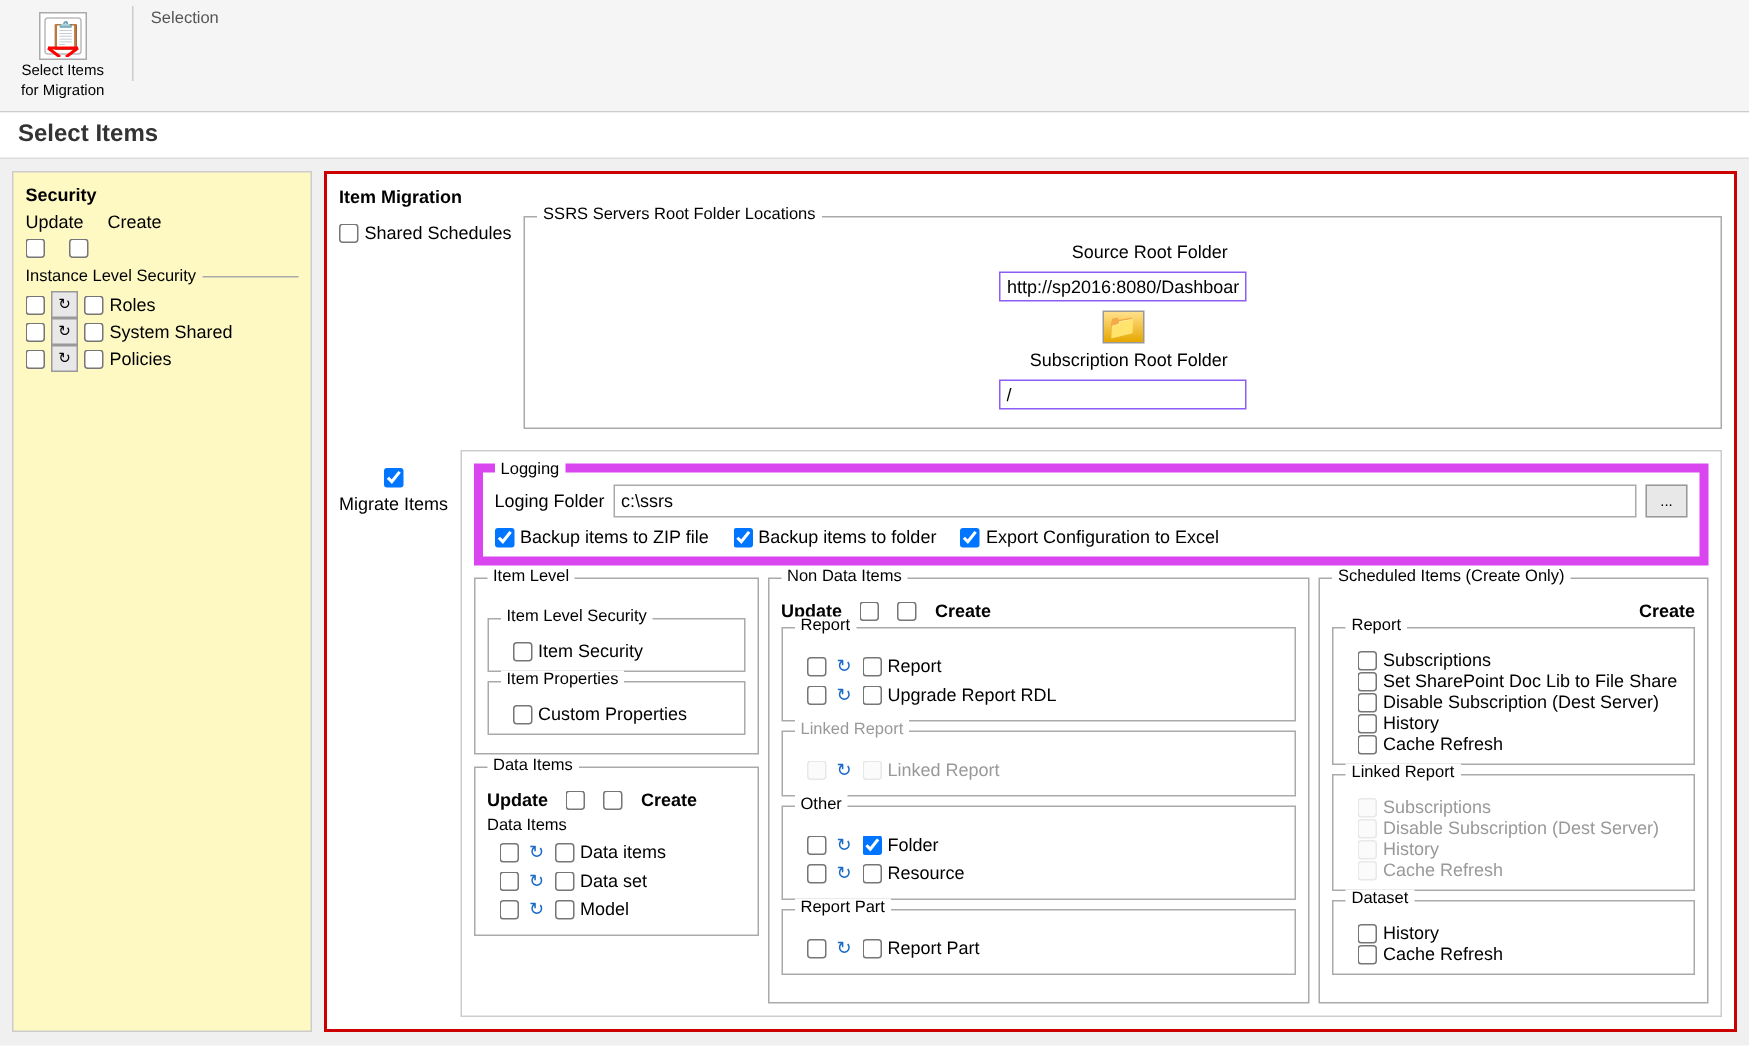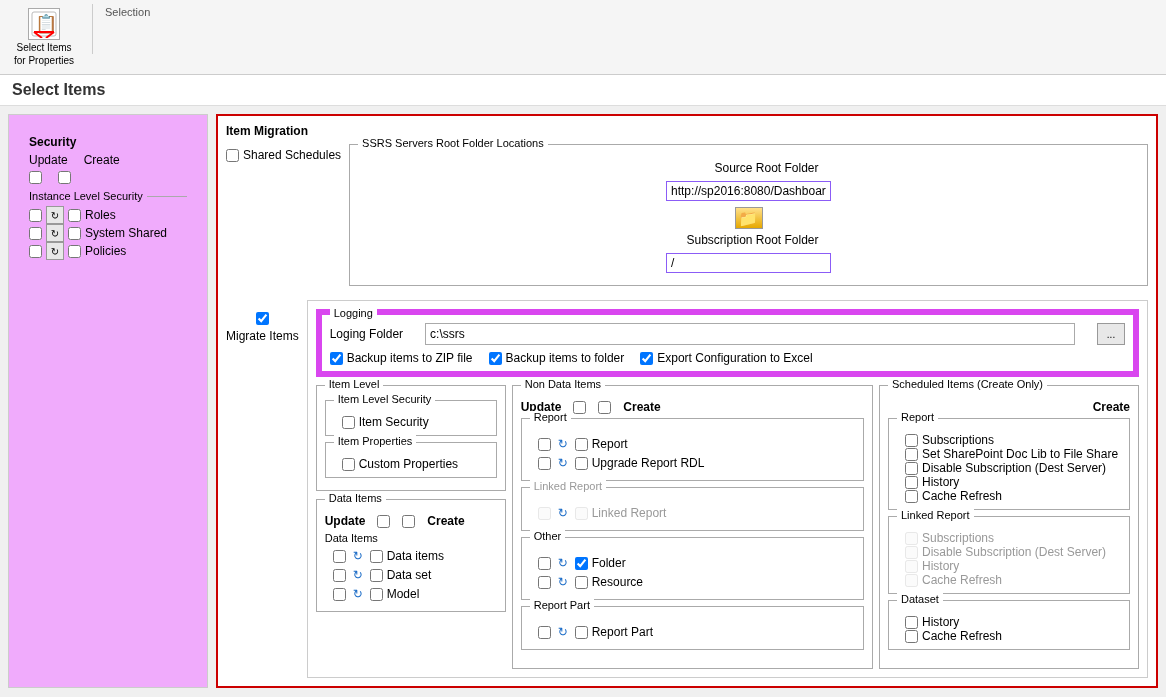--- a/index.html
+++ b/index.html
@@ -14,21 +14,21 @@
     .toolbar-section-label { font-size: 11px; color: #555; padding-top: 2px; }
 
     
     .page-header { background: #fff; border-bottom: 1px solid #ddd; padding: 6px 12px; }
     .page-title { font-size: 16px; font-weight: bold; color: #333; }
 
     
     .main-content { display: flex; padding: 8px; gap: 8px; background: #f0f0f0; }
 
     
-    .left-panel { width: 200px; background: #f0abfc; border: 1px solid #ccc; padding: 20px; flex-shrink: 0; }
+    .left-panel { width: 200px; background: #fef9c3; border: 1px solid #ccc; padding: 8px; flex-shrink: 0; }
     .section-title { font-weight: bold; margin-bottom: 4px; }
     .security-row { display: flex; gap: 16px; margin-bottom: 4px; }
     .checkbox-row { display: flex; align-items: center; gap: 4px; }
     .checkbox-row input { margin: 0; }
     .refresh-btn { width: 18px; height: 18px; background: #e8e8e8; border: 1px solid #999; cursor: pointer; display: inline-flex; align-items: center; justify-content: center; font-size: 10px; }
     .labeled-separator { display: flex; align-items: center; gap: 4px; margin: 6px 0 4px 0; font-size: 11px; }
     .labeled-separator::after { content: ''; flex: 1; height: 1px; background: #aaa; }
 
     
     .right-panel { flex: 1; border: 2px solid #cc0000; background: #fff; padding: 8px; }
@@ -43,21 +43,21 @@
     
     .migrate-items-row { display: flex; align-items: flex-start; gap: 8px; }
     .migrate-checkbox-col { padding-top: 12px; display: flex; flex-direction: column; align-items: center; gap: 4px; }
 
     
     .inner-panel { flex: 1; border: 1px solid #ccc; padding: 8px; }
     
     
     .logging-group { border: 6px solid #d946ef; padding: 6px 8px; margin-bottom: 8px; position: relative; }
     .logging-title { position: absolute; top: -8px; left: 8px; background: #fff; padding: 0 4px; font-size: 11px; }
-    .logging-row { display: flex; align-items: center; gap: 22px; margin-top: 2px; }
+    .logging-row { display: flex; align-items: center; gap: 6px; margin-top: 2px; }
     .logging-label { font-size: 12px; }
     .logging-input { flex: 1; border: 1px solid #aaa; padding: 2px 4px; height: 22px; font-size: 12px; }
     .logging-browse-btn { width: 28px; height: 22px; background: #e8e8e8; border: 1px solid #999; cursor: pointer; display: flex; align-items: center; justify-content: center; font-size: 10px; }
     .backup-row { display: flex; gap: 16px; margin-top: 6px; align-items: center; }
 
     
     .columns-row { display: flex; gap: 6px; margin-top: 8px; }
     .col-left { width: 190px; flex-shrink: 0; }
     .col-mid { flex: 1; }
     .col-right { width: 260px; flex-shrink: 0; }
@@ -85,21 +85,21 @@
     <div class="toolbar-icon">
       <svg width="28" height="28" viewBox="0 0 28 28">
         <rect x="2" y="2" width="24" height="24" rx="2" fill="#fff" stroke="#bbb"></rect>
         <text x="5" y="20" font-size="18">📋</text>
         <line x1="4" y1="22" x2="24" y2="22" stroke="red" stroke-width="2"></line>
         <line x1="4" y1="22" x2="12" y2="28" stroke="red" stroke-width="2"></line>
         <line x1="24" y1="22" x2="16" y2="28" stroke="red" stroke-width="2"></line>
       </svg>
     </div>
     <div class="toolbar-label">Select Items</div>
-    <div class="toolbar-label">for Properties</div>
+    <div class="toolbar-label">for Migration</div>
   </div>
   <div class="toolbar-divider"></div>
   <div class="toolbar-section-label">Selection</div>
 </div>
 
 <div class="page-header">
   <div class="page-title">Select Items</div>
 </div>
 
 <div class="main-content">
@@ -186,21 +186,21 @@
               <input type="checkbox" checked="" style="">
               <span>Export Configuration to Excel</span>
             </div>
           </div>
         </div>
 
         <div class="columns-row">
 
           <div class="col-left">
 
-            <div class="sub-group" style="margin-bottom:8px; padding-top:14px;">
+            <div class="sub-group" style="margin-bottom:8px; padding-top:26px;">
               <span class="sub-group-title">Item Level</span>
               <div class="sub-group" style="margin-bottom:6px; padding-top:14px;">
                 <span class="sub-group-title">Item Level Security</span>
                 <div class="checkbox-row" style="padding-left:8px;">
                   <input type="checkbox" style="">
                   <span>Item Security</span>
                 </div>
               </div>
               <div class="sub-group" style="padding-top:14px;">
                 <span class="sub-group-title">Item Properties</span>

